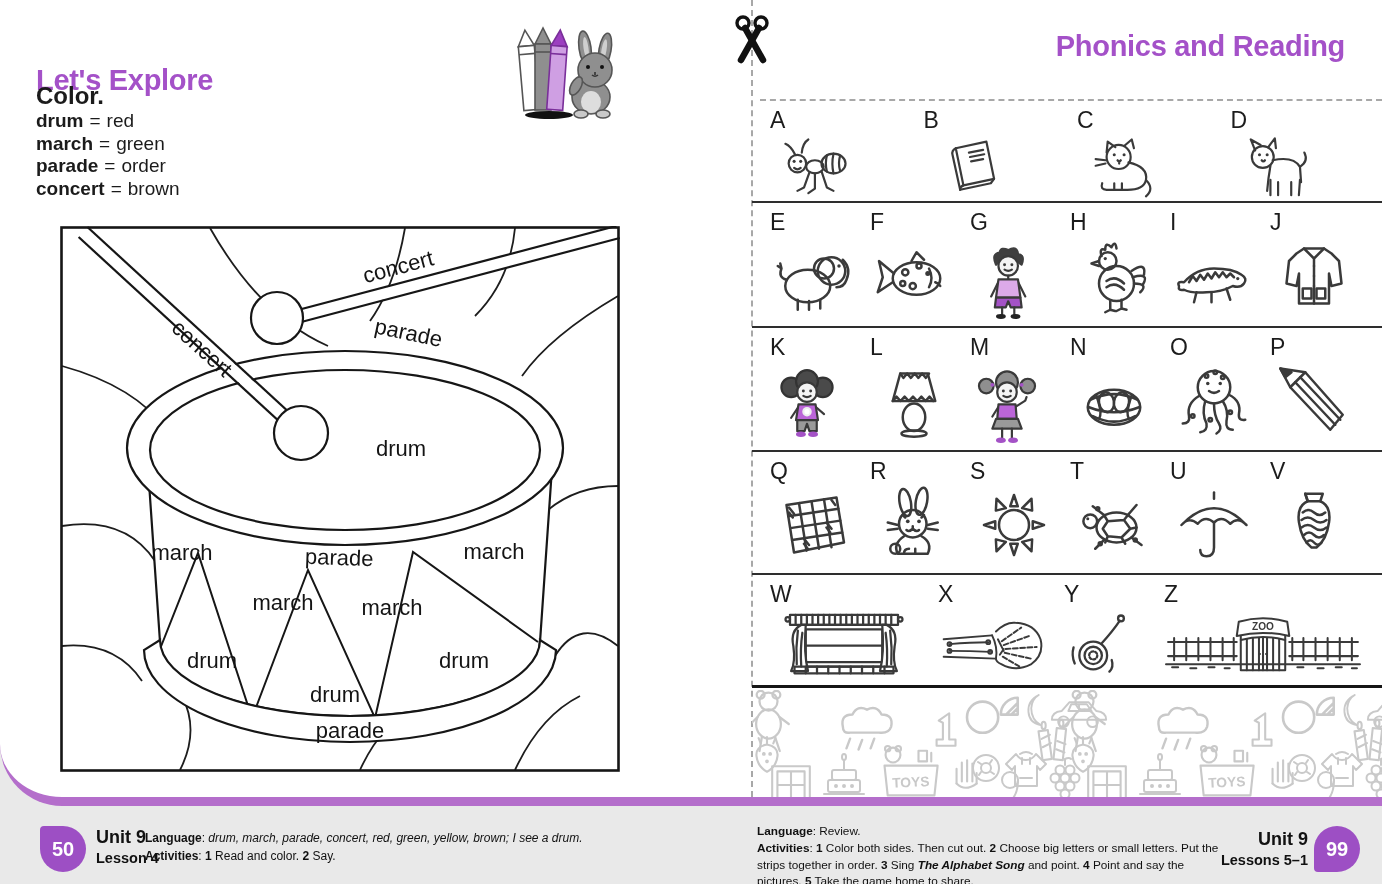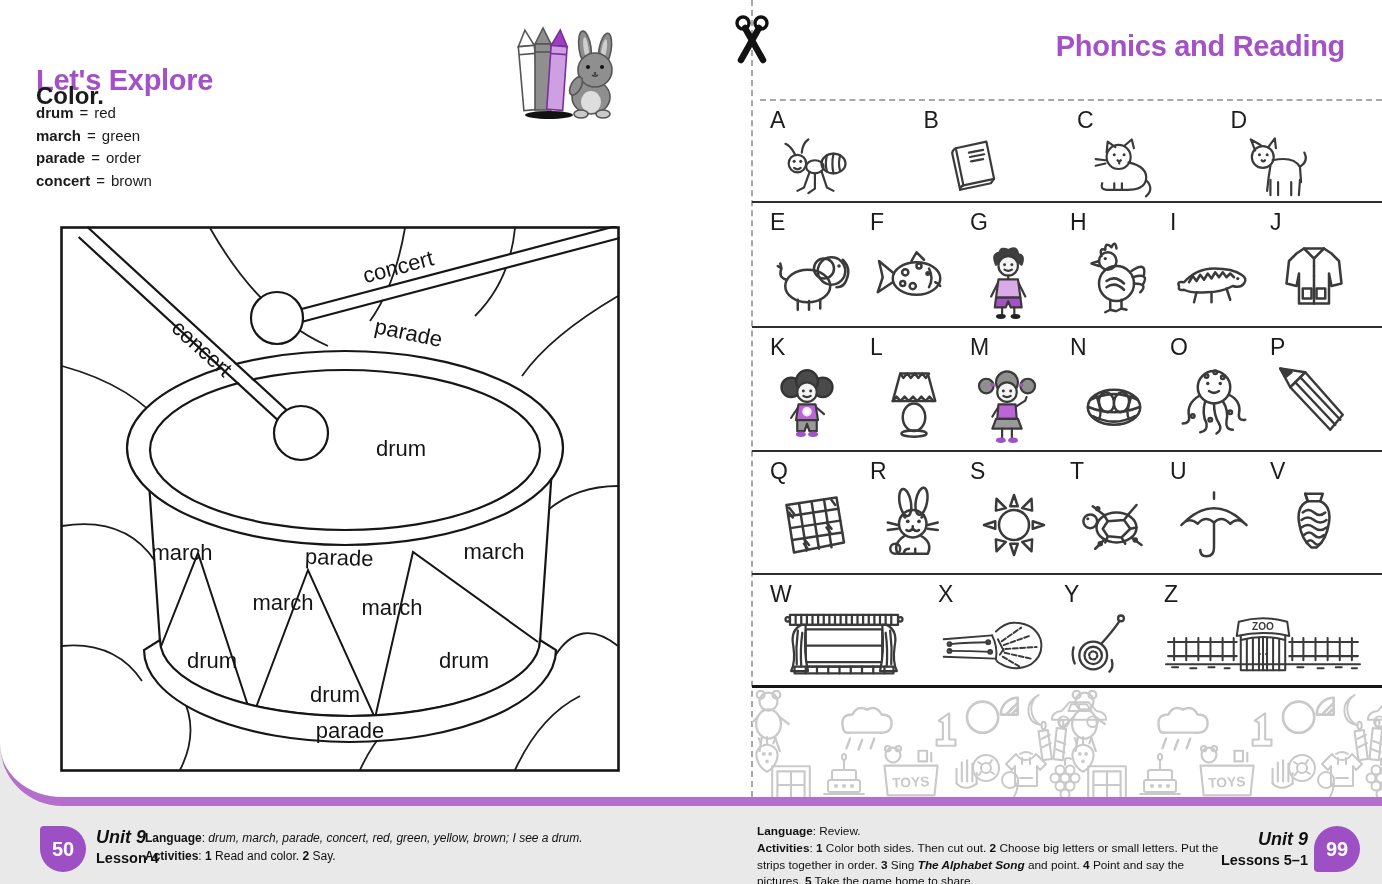--- a/index.html
+++ b/index.html
@@ -4,21 +4,21 @@
 <style>
   html,body{margin:0;padding:0;background:#e9e9e9;font-family:"Liberation Sans",sans-serif;}
   .stage{position:relative;width:1382px;height:884px;overflow:hidden;background:#e9e9e9;}
   .sheet{position:absolute;left:0;top:0;width:1382px;height:797px;background:#ffffff;
          border-bottom:9px solid #b46ecb;border-bottom-left-radius:62px;}
   
   .page-title{position:absolute;font-size:29px;font-weight:bold;color:#a451c8;letter-spacing:-0.3px;}
   #left-title{left:36px;top:30px;margin-top:34px;}
   #right-title{right:37px;top:30px;text-align:right;}
   .instruction{position:absolute;left:36px;top:82px;font-size:24px;font-weight:bold;color:#1b1b1b;}
-  .color-key{position:absolute;left:36px;top:102px;font-size:15px;color:#1b1b1b;}
+  .color-key{position:absolute;left:36px;top:110px;font-size:19px;color:#1b1b1b;}
   .color-key .key-line{height:22.5px;line-height:22.5px;}
   .color-key .kw{font-weight:bold;}
   .color-key .sep{margin:0 6px;}
   .crayon-bunny{position:absolute;left:503px;top:22px;}
   .drum-art{position:absolute;left:60px;top:226px;}
   .drum-art text{font-size:22px;fill:#141414;}
   
   .vcut{position:absolute;left:751px;top:0;height:797px;width:0;border-left:2px dashed #a8a8a8;}
   .scissors{position:absolute;left:731px;top:12px;}
   
@@ -44,21 +44,21 @@
   .doodle-band{position:absolute;left:752px;top:690px;width:630px;height:107px;overflow:hidden;}
   .doodle{position:absolute;}
   
   .badge{position:absolute;width:46px;height:46px;background:#9d4fc4;color:#fff;font-size:20px;font-weight:bold;
          display:flex;align-items:center;justify-content:center;}
   #badge-98{left:40px;top:826px;border-radius:4px 23px 23px 23px;}
   #badge-99{left:1314px;top:826px;border-radius:23px 23px 23px 4px;}
   .unit-block{position:absolute;color:#111;}
   #unit-left{left:96px;top:827px;text-align:left;}
   #unit-right{left:1180px;top:829px;width:128px;text-align:right;}
-  .unit-line{font-size:18px;font-weight:bold;line-height:1.2;font-style:italic;}
+  .unit-line{font-size:18px;font-weight:bold;line-height:1.2;}
   .lesson-line{font-size:14.5px;font-weight:bold;line-height:1.35;}
   .footnote{position:absolute;font-size:12px;color:#111;line-height:1.5;}
   #note-left{left:145px;top:829px;width:560px;}
   #note-right{left:757px;top:823px;width:466px;line-height:1.42;font-size:11.8px;}
 </style>
 </head>
 <body>
 
 <svg width="0" height="0" style="position:absolute" aria-hidden="true">
 <defs>

